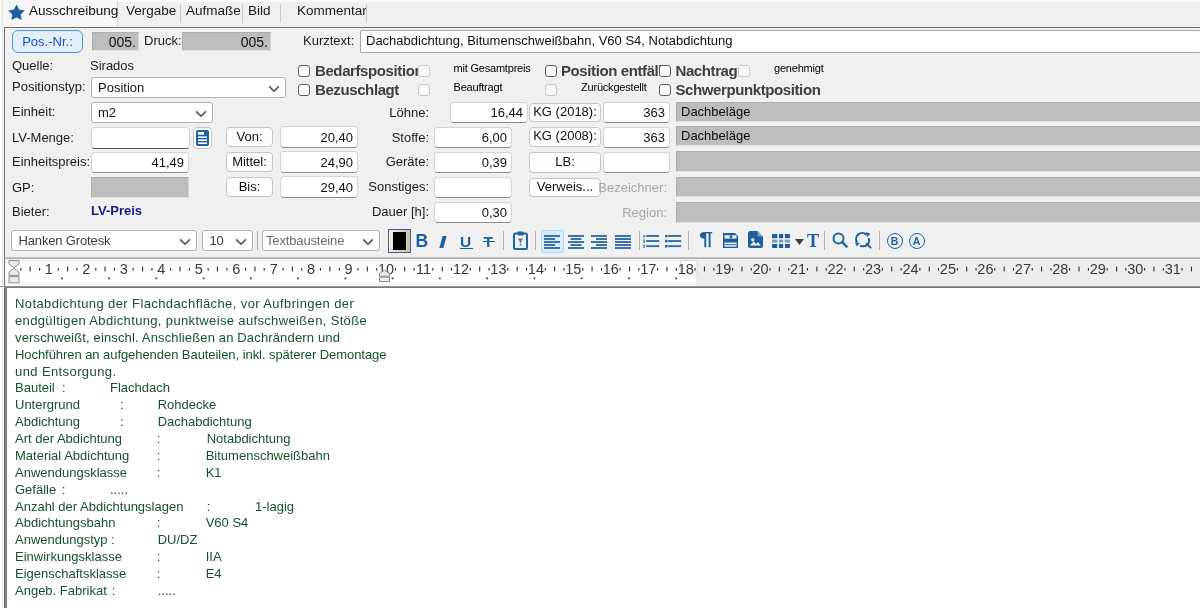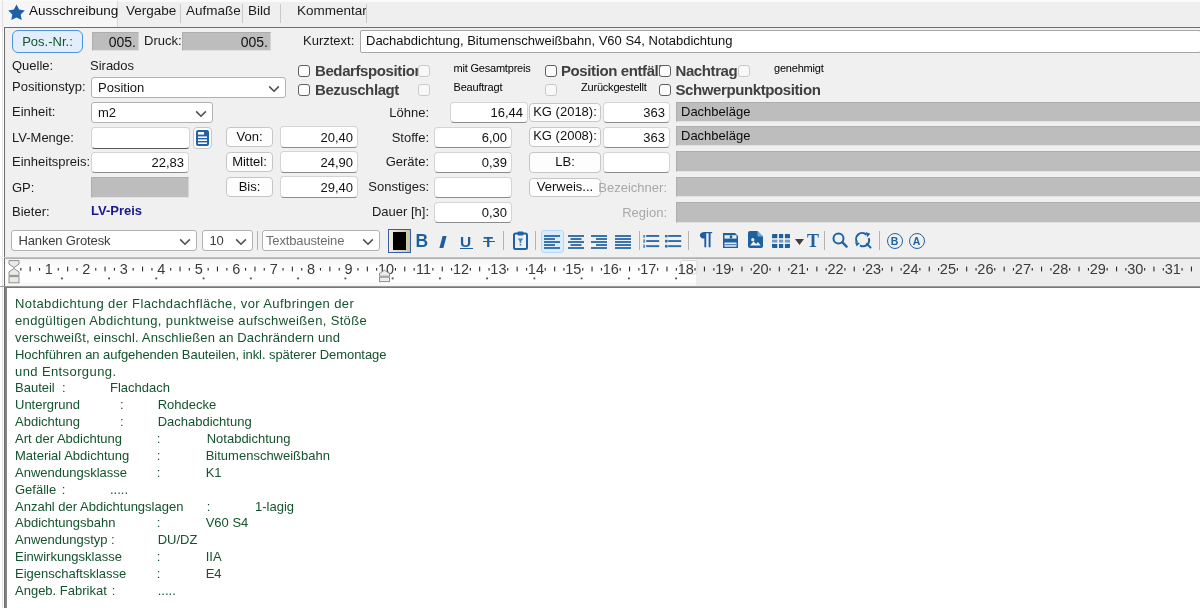--- a/index.html
+++ b/index.html
@@ -39,21 +39,21 @@
 <div class="a" style="left:297px;top:2.8px;font-size:13.5px;color:#1c1c1c;">Kommentar</div>
 <div class="a" style="left:180px;top:4px;width:1px;height:19px;background:#c9c9c9;"></div>
 <div class="a" style="left:242px;top:4px;width:1px;height:19px;background:#c9c9c9;"></div>
 <div class="a" style="left:280px;top:4px;width:1px;height:19px;background:#c9c9c9;"></div>
 <div class="a" style="left:366px;top:4px;width:1px;height:19px;background:#c9c9c9;"></div>
 <div class="a" style="left:4px;top:27px;width:1196px;height:1.3px;background:#6d6d6d;"></div>
 <div class="a" style="left:0;top:27px;width:4px;height:581px;background:#ffffff;"></div>
 <div class="a" style="left:1.5px;top:0px;width:1px;height:608px;background:#e3e3e3;"></div>
 <div class="a" style="left:4px;top:27px;width:1.4px;height:581px;background:#6d6d6d;"></div>
 
-<div class="a" style="left:12px;top:30px;width:71px;height:23px;background:#e2eefa;border:1.6px solid #4f93dc;border-radius:6px;font-size:13px;color:#14532d;text-align:center;line-height:22px;">Pos.-Nr.:</div>
+<div class="a" style="left:12px;top:30px;width:71px;height:23px;background:#e2eefa;border:1.6px solid #4f93dc;border-radius:6px;font-size:13px;color:#1d4ed8;text-align:center;line-height:22px;">Pos.-Nr.:</div>
 <div class="gray" style="left:92px;top:32px;width:47px;height:19px;">
     <span style="position:absolute;right:2px;top:0.5px;font-size:14px;color:#111;">005.</span>
   </div>
 <div class="lbl" style="left:144px;top:32.5px;">Druck:</div>
 <div class="gray" style="left:182px;top:32px;width:89px;height:19px;">
     <span style="position:absolute;right:2px;top:0.5px;font-size:14px;color:#111;">005.</span>
   </div>
 <div class="lbl" style="left:303px;top:32.5px;">Kurztext:</div>
 <div class="a" style="left:360px;top:30px;width:841px;height:23px;background:#fff;border:1px solid #a6a6a6;border-radius:2px;font-size:13px;color:#101010;line-height:20px;padding-left:5px;">Dachabdichtung, Bitumenschweißbahn, V60 S4, Notabdichtung</div>
 
@@ -78,21 +78,21 @@
 <div class="btn" style="left:193px;top:127px;width:19px;height:22px;"></div>
 <svg class="a" style="left:196px;top:130px;" width="13" height="16" viewBox="0 0 13 16">
     <rect x="0" y="0" width="13" height="16" rx="2" fill="#2061a8"></rect>
     <rect x="2" y="2" width="6" height="2.6" fill="#fff"></rect>
     <rect x="2" y="6.4" width="9" height="1.6" fill="#fff"></rect>
     <rect x="2" y="9.4" width="9" height="1.6" fill="#fff"></rect>
     <rect x="2" y="12.4" width="9" height="1.6" fill="#fff"></rect>
   </svg>
 <div class="lbl" style="left:12px;top:153.8px;">Einheitspreis:</div>
 <div class="fld" style="left:91px;top:151.5px;width:98px;height:21.5px;">
-    <span class="fv">22,83</span>
+    <span class="fv">41,49</span>
   </div>
 <div class="lbl" style="left:12px;top:179.5px;">GP:</div>
 <div class="gray" style="left:91px;top:177px;width:98px;height:21px;"></div>
 <div class="lbl" style="left:12px;top:203.8px;">Bieter:</div>
 <div class="lbl" style="left:91px;top:202.8px;font-weight:bold;color:#19198e;">LV-Preis</div>
 
 <div class="btn" style="left:226px;top:127px;width:47px;height:20px;line-height:17px;">Von:</div>
 <div class="fld" style="left:280px;top:126px;width:78px;height:22px;">
     <span class="fv">20,40</span>
   </div>

